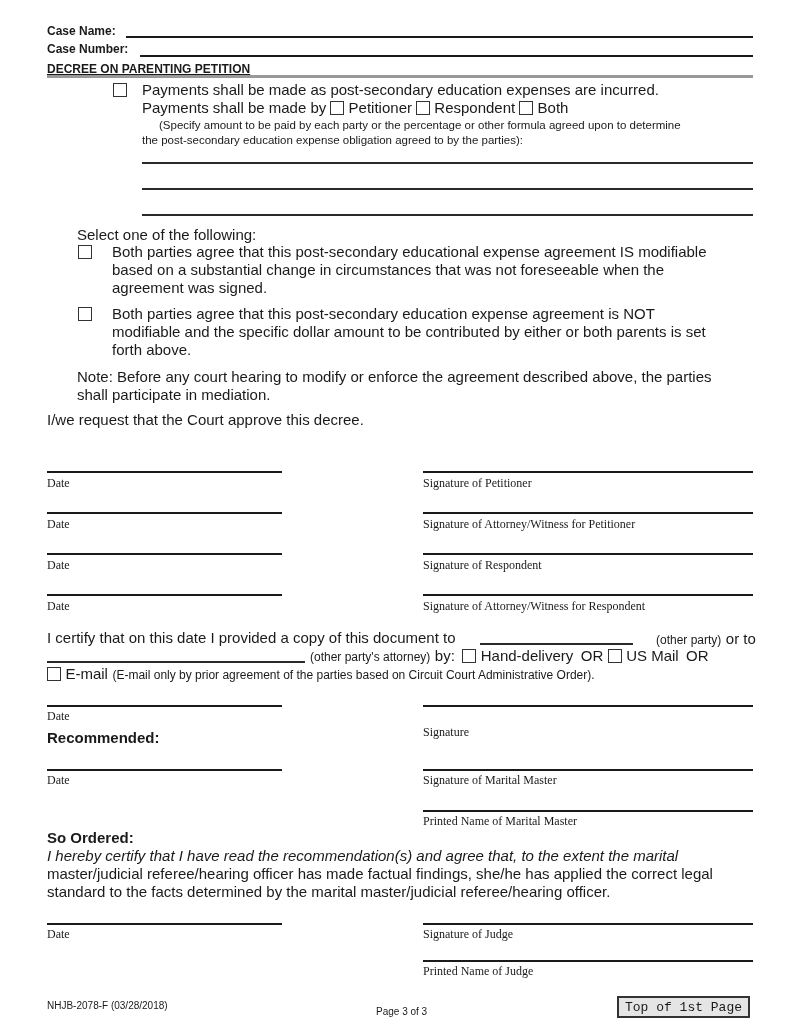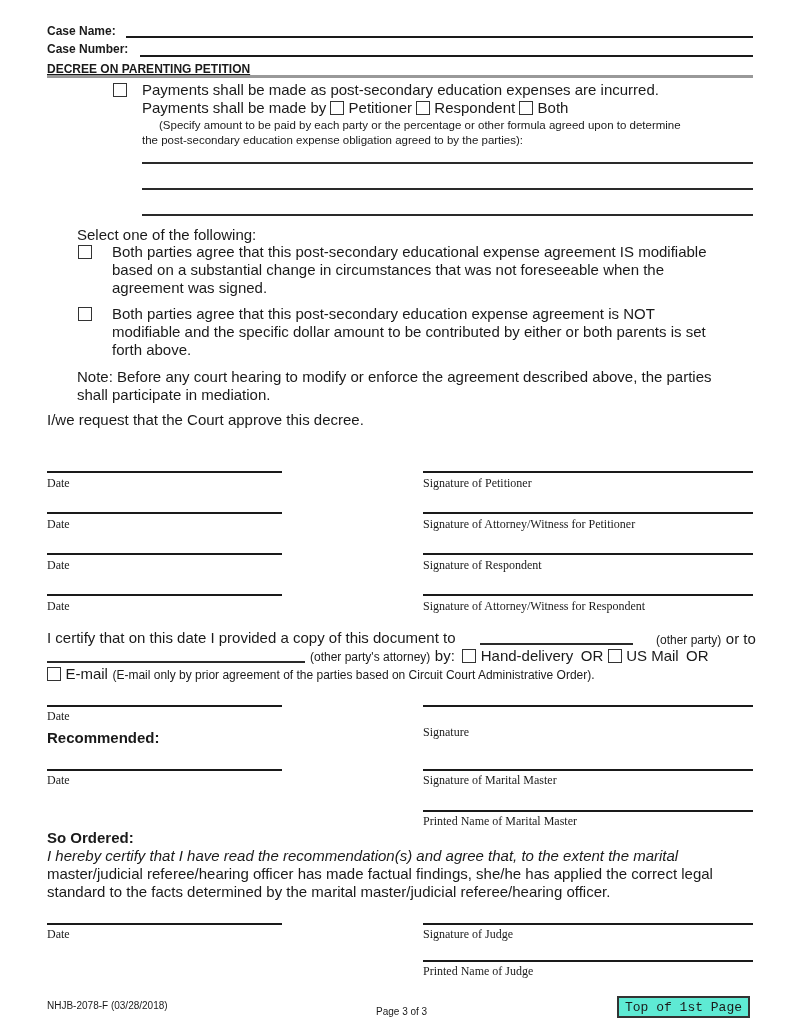--- a/index.html
+++ b/index.html
@@ -8,21 +8,21 @@
   .abs { position: absolute; }
   .hdr-label { font-weight: bold; font-size: 12px; }
   .hline { position: absolute; height: 2px; background: #1a1a1a; }
   .hline-thin { position: absolute; height: 1.5px; background: #2a2a2a; }
   .cb { display: inline-block; width: 14px; height: 14px; border: 1.3px solid #333; background: #fff; box-sizing: border-box; vertical-align: -2px; }
   .t15 { font-size: 15px; line-height: 18px; }
   .t12 { font-size: 12px; line-height: 16px; }
   .sig-label { font-size: 12px; position: absolute; font-family: Liberation Serif, serif; }
   .bold15 { font-weight: bold; font-size: 15px; }
   .topbtn { position: absolute; left: 617px; top: 996px; width: 133px; height: 22px;
-            background: #5eead4; border: 2px solid #333; box-sizing: border-box;
+            background: #e5e5e5; border: 2px solid #333; box-sizing: border-box;
             font-family: "Liberation Mono", monospace; font-size: 13px;
             display: flex; align-items: center; justify-content: center; cursor: pointer; }
 </style>
 </head>
 <body>
 
 <div class="abs hdr-label" style="left:47px;top:24px;">Case Name:</div>
 <div class="hline" style="left:126px;top:36px;width:627px;"></div>
 <div class="abs hdr-label" style="left:47px;top:42px;">Case Number:</div>
 <div class="hline" style="left:140px;top:55px;width:613px;"></div>

